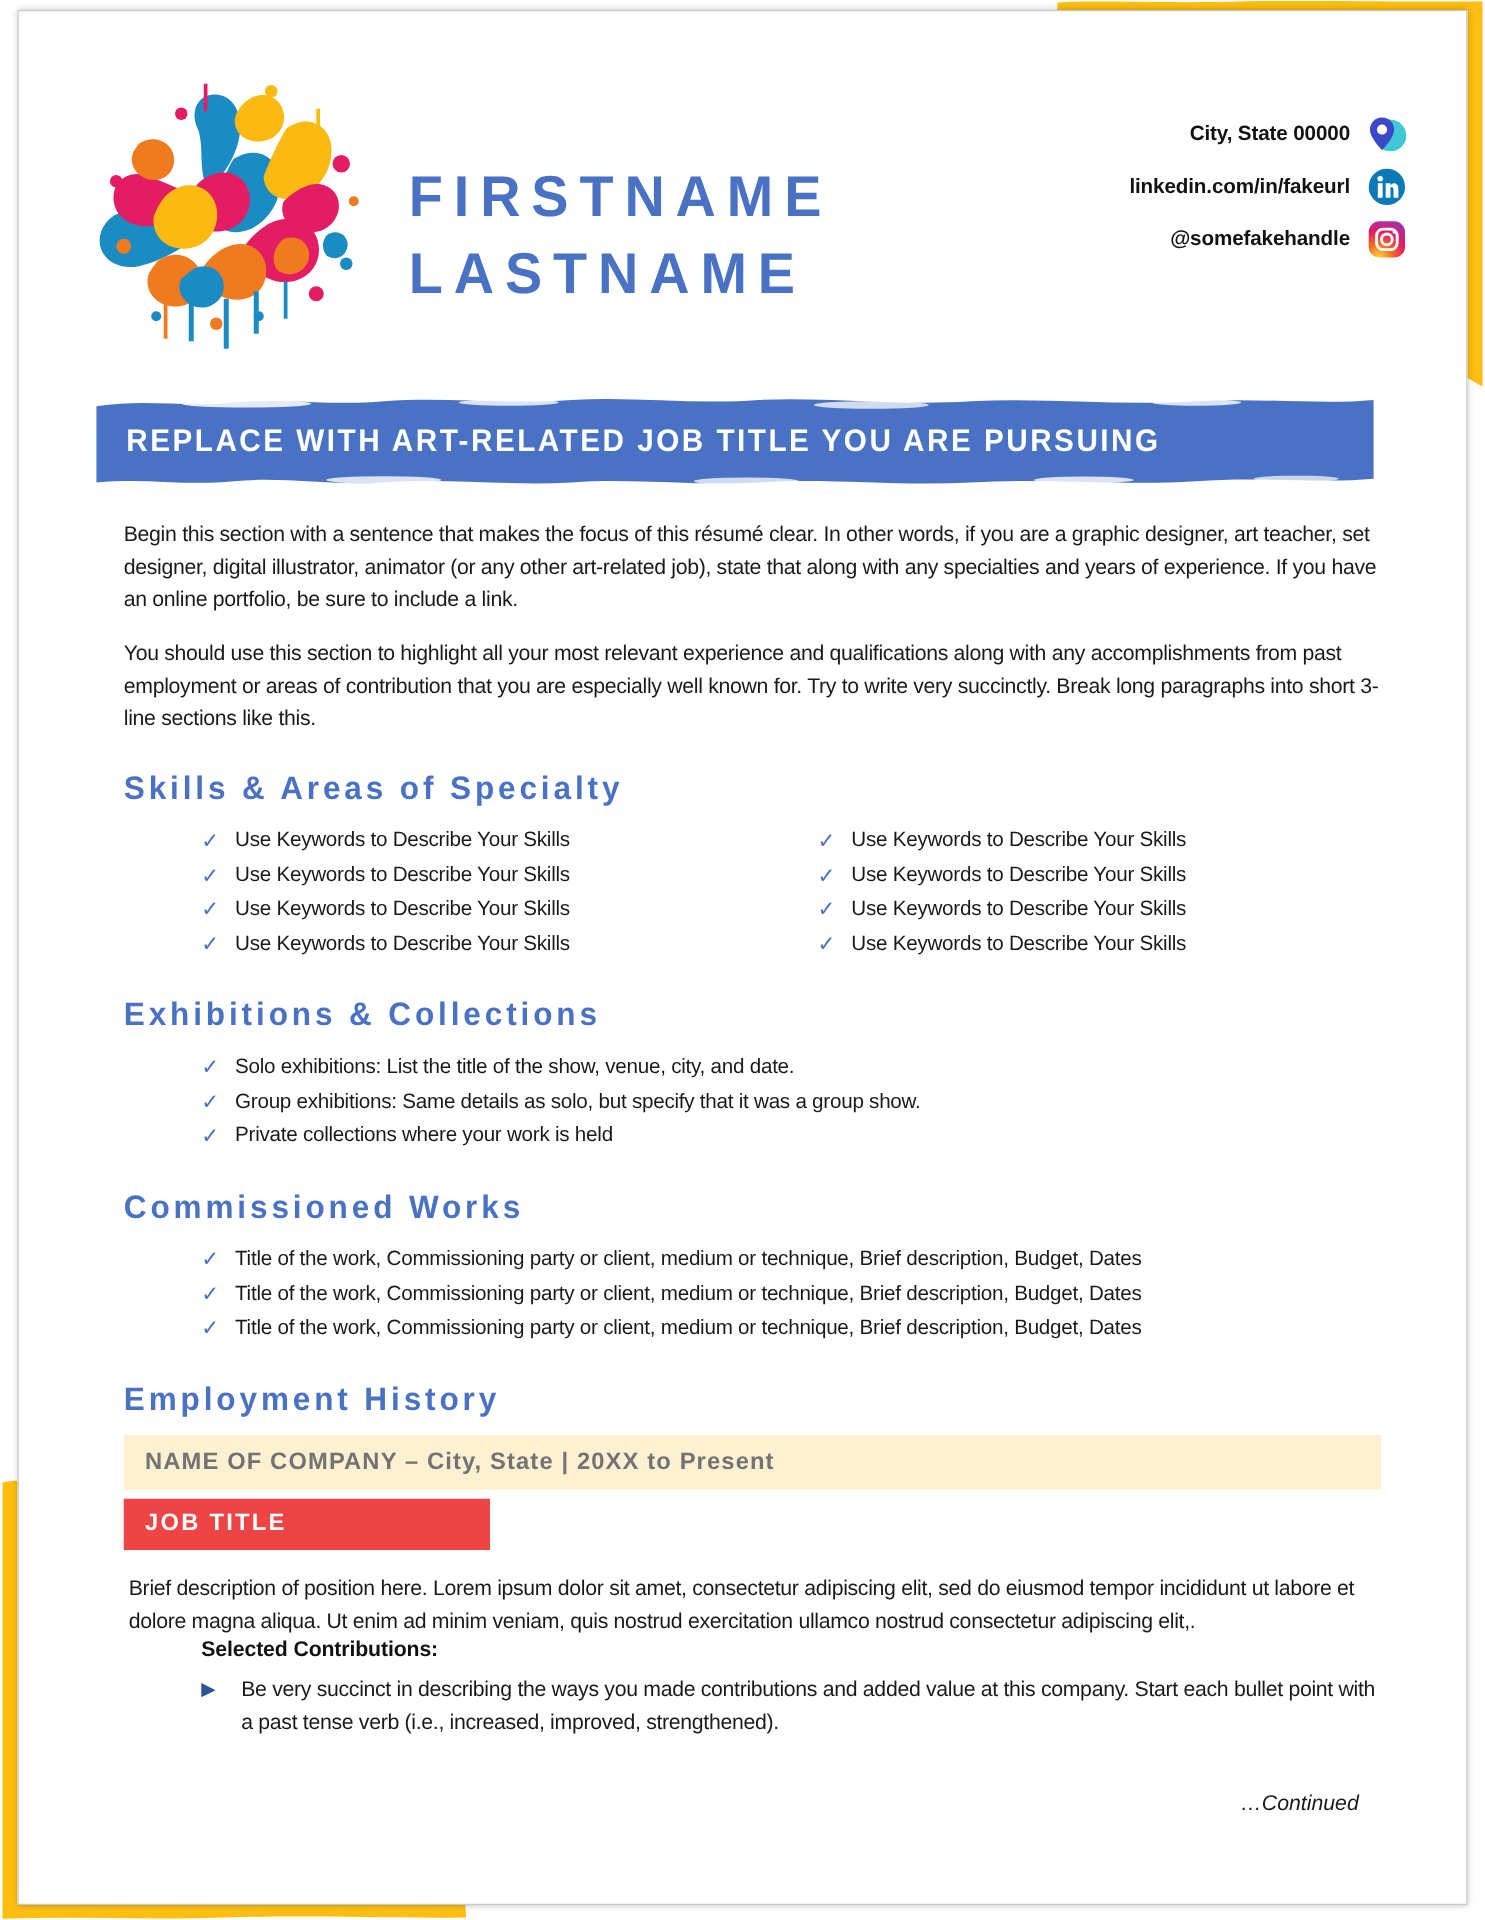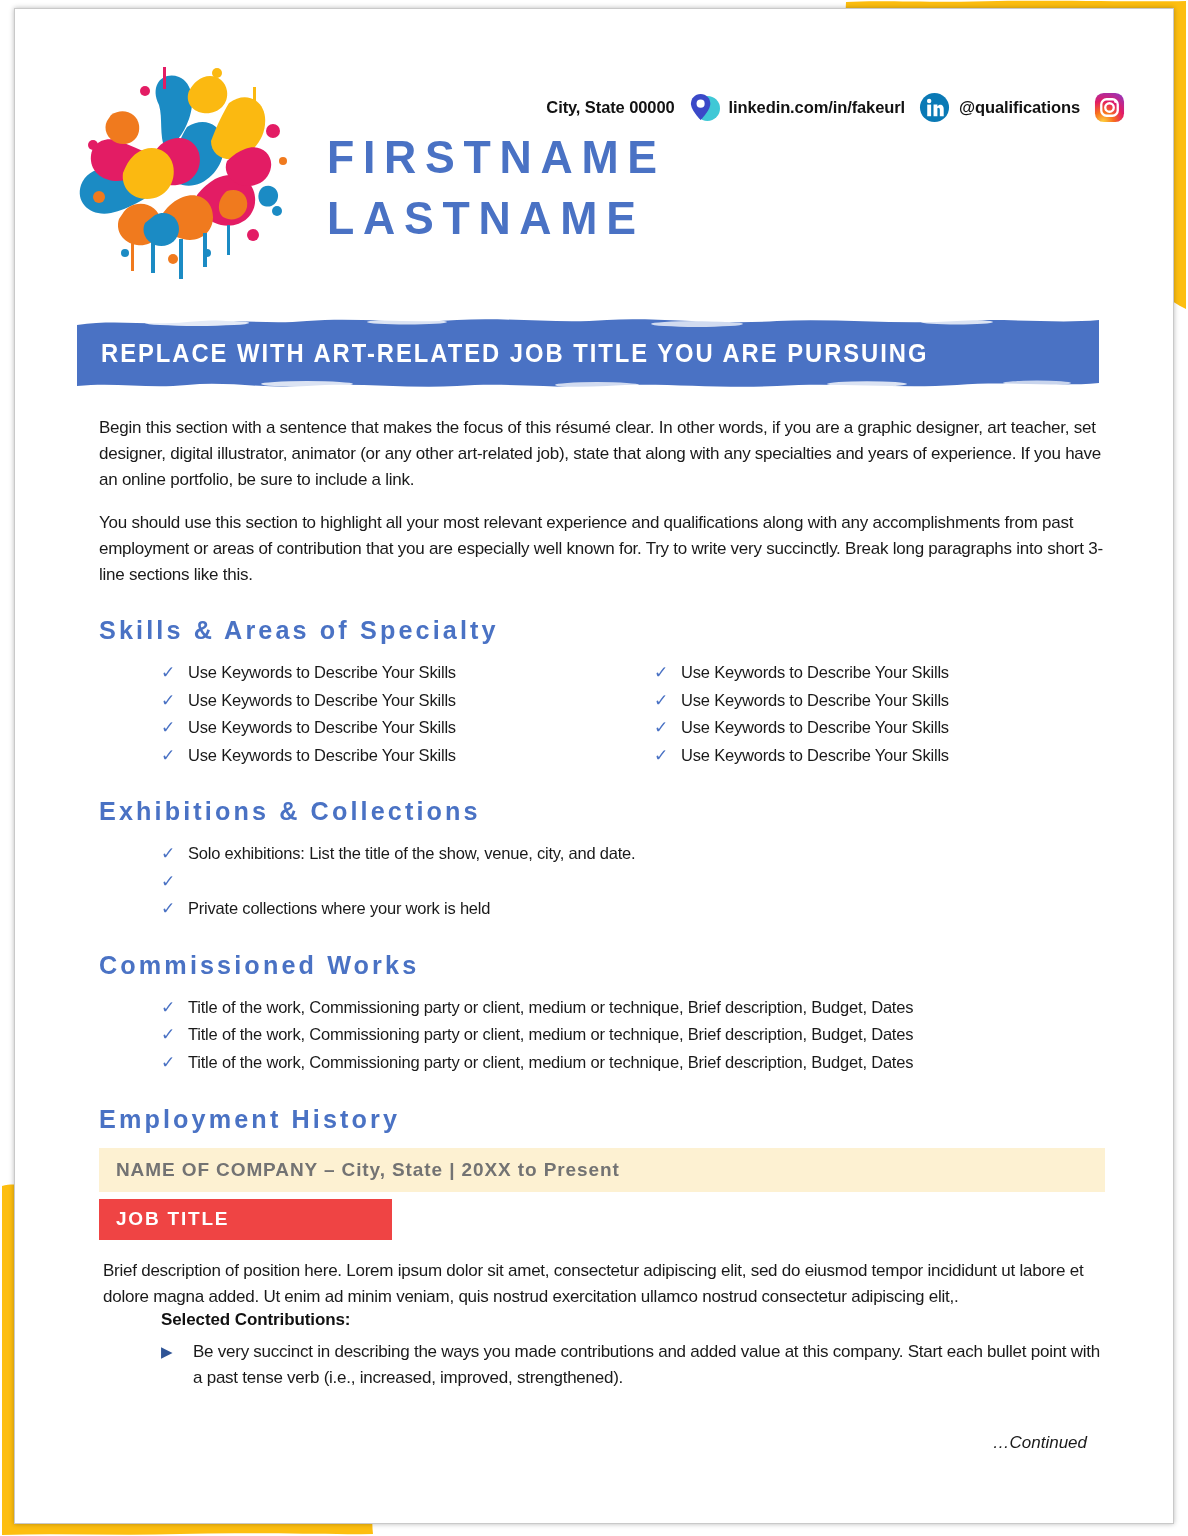--- a/index.html
+++ b/index.html
@@ -69,21 +69,21 @@
     line-height: 1.32;
     font-family: "Liberation Sans Narrow", "Liberation Sans", sans-serif;
     transform: scaleX(0.97);
     transform-origin: left center;
   }
 
   .contact {
     position: absolute;
     right: 48px; top: 82px;
     display: flex;
-    flex-direction: row;
+    flex-direction: column;
     gap: 9px;
   }
   .contact-row {
     display: flex;
     align-items: center;
     justify-content: flex-end;
     gap: 14px;
     height: 33px;
   }
   .contact-text {
@@ -324,21 +324,21 @@
           <span class="contact-text">linkedin.com/in/fakeurl</span>
           <svg class="contact-icon" viewBox="0 0 32 32">
             <circle cx="16" cy="16" r="15" fill="#0a79b5"></circle>
             <rect x="8.5" y="13" width="4" height="12" fill="#ffffff"></rect>
             <circle cx="10.5" cy="9.3" r="2.3" fill="#ffffff"></circle>
             <path d="M15,13 L19,13 L19,15 C20,13.2 22,12.6 23.5,13.4 C25,14.2 25.5,15.8 25.5,17.6 L25.5,25 L21.5,25 L21.5,18.4 C21.5,17 21,16.2 19.8,16.2 C18.8,16.2 19,17.2 19,18.4 L19,25 L15,25 Z" fill="#ffffff"></path>
           </svg>
         </div>
 
         <div class="contact-row">
-          <span class="contact-text">@qualifications</span>
+          <span class="contact-text">@somefakehandle</span>
           <svg class="contact-icon" viewBox="0 0 32 32">
             <defs>
               <radialGradient id="igGrad" cx="28%" cy="100%" r="120%">
                 <stop offset="0%" stop-color="#fdd23d"></stop>
                 <stop offset="30%" stop-color="#f8701d"></stop>
                 <stop offset="60%" stop-color="#e31c64"></stop>
                 <stop offset="100%" stop-color="#8a39c9"></stop>
               </radialGradient>
             </defs>
             <rect x="1" y="1" width="30" height="30" rx="9" fill="url(#igGrad)"></rect>
@@ -408,20 +408,21 @@
       </ul>
 
       <h2 class="section-title">Exhibitions &amp; Collections</h2>
       <ul class="checklist indent-list">
         <li>
             <span class="check">✓</span>
             <span>Solo exhibitions: List the title of the show, venue, city, and date.</span>
           </li>
         <li>
             <span class="check">✓</span>
+            <span>Group exhibitions: Same details as solo, but specify that it was a group show.</span>
           </li>
         <li>
             <span class="check">✓</span>
             <span>Private collections where your work is held</span>
           </li>
       </ul>
 
       <h2 class="section-title">Commissioned Works</h2>
       <ul class="checklist indent-list">
         <li>
@@ -441,21 +442,21 @@
       <h2 class="section-title">Employment History</h2>
 
       <div class="company-bar">
         <span>NAME OF COMPANY – City, State | 20XX to Present</span>
       </div>
 
       <div class="jobtitle-bar">
         <span>JOB TITLE</span>
       </div>
 
-      <p class="job-desc">Brief description of position here. Lorem ipsum dolor sit amet, consectetur adipiscing elit, sed do eiusmod tempor incididunt ut labore et dolore magna added. Ut enim ad minim veniam, quis nostrud exercitation ullamco nostrud consectetur adipiscing elit,.</p>
+      <p class="job-desc">Brief description of position here. Lorem ipsum dolor sit amet, consectetur adipiscing elit, sed do eiusmod tempor incididunt ut labore et dolore magna aliqua. Ut enim ad minim veniam, quis nostrud exercitation ullamco nostrud consectetur adipiscing elit,.</p>
 
       <div class="contrib-label">Selected Contributions:</div>
 
       <ul class="arrowlist">
         <li>
             <span class="arrow">▶</span>
             <span>Be very succinct in describing the ways you made contributions and added value at this company. Start each bullet point with a past tense verb (i.e., increased, improved, strengthened).</span>
           </li>
       </ul>
 

